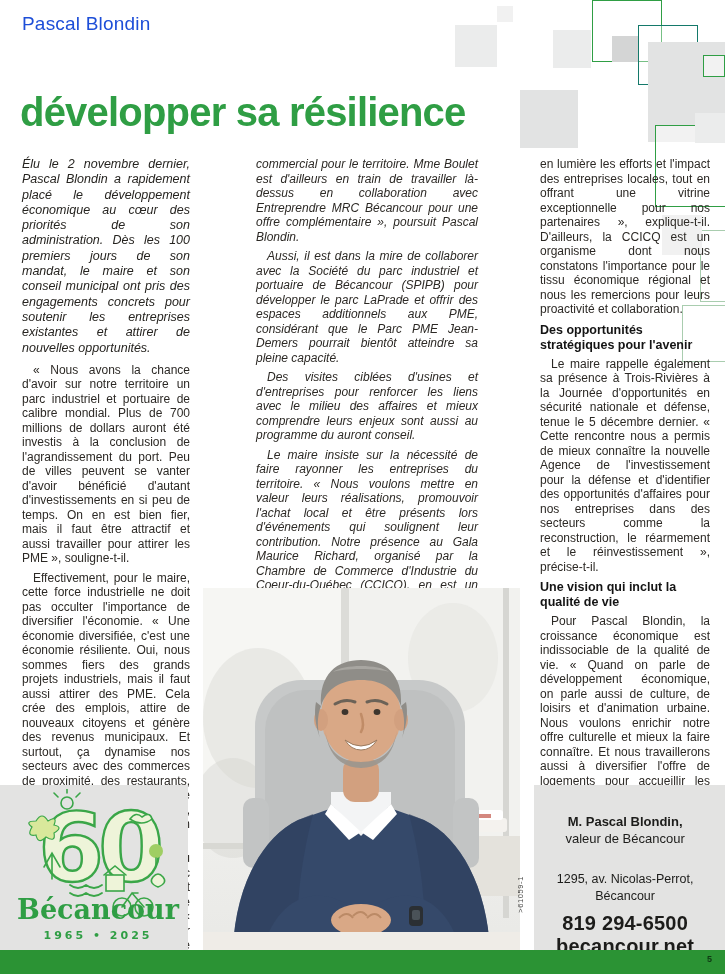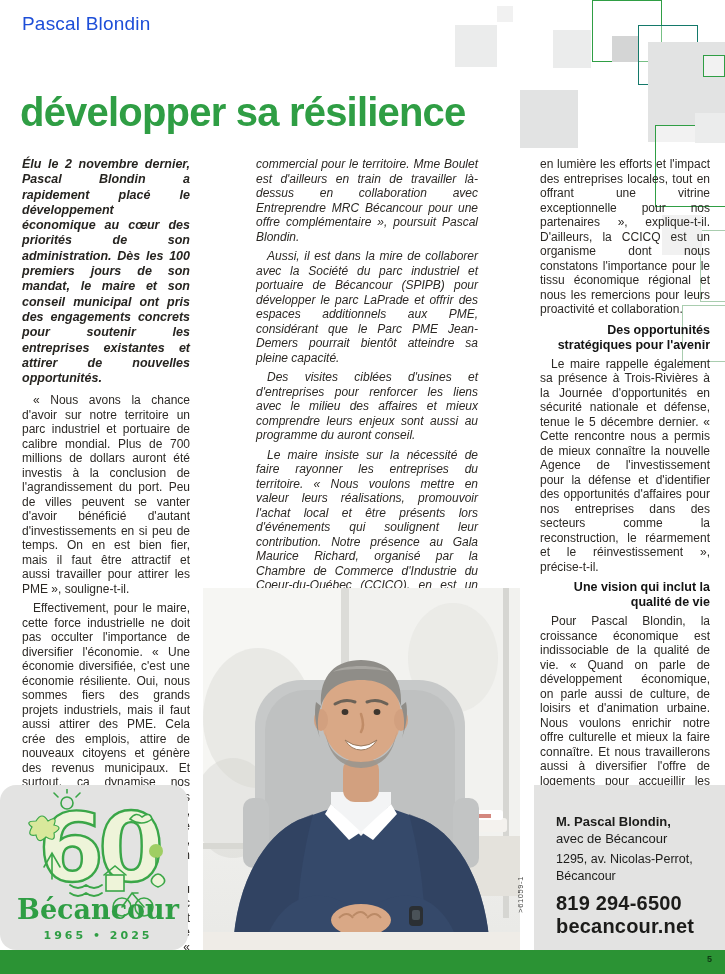--- a/index.html
+++ b/index.html
@@ -34,45 +34,45 @@
   .col1 { left:22px;  width:223px; }
   .col2 { left:256px; width:222px;font-style:italic; }
   .col3 { left:489px; width:221px; }
 
   .col p {
     margin:0 0 5px 0; font-size:12px; line-height:14.5px;
     text-align:justify; color:#2c2925;
   }
   .col p.indent { text-indent:11px; }
   .col p.intro {
-    font-weight:bold; font-style:italic;
+    font-weight:normal; font-style:italic;
     font-size:12.5px; line-height:15.3px; margin-bottom:7px; color:#262420;
   }
   .col h3 {
     margin:6px 0 4px 0; font-size:12.5px; line-height:15px;
-    font-weight:bold; color:#141414; text-align:right;
+    font-weight:bold; color:#141414; text-align:left;
   }
   .spacer-r { float:right; width:47px; height:380px; margin:417px 0 0 8px; }
   .spacer-l { float:left;  width:42px; height:380px; margin:432px 9px 0 0; }
 
   .photo {
     position:absolute; left:203px; top:588px; width:317px; height:362px;
     overflow:hidden; background:#f0f0ee;
   }
 
   .panel { position:absolute; top:785px; height:165px; background:#e3e3e2; }
-  .panel-left  { left:0; width:188px;border-radius:16px; }
+  .panel-left  { left:0; width:188px; }
   .panel-right { left:534px; width:191px; }
 
   .logo-wrap { position:absolute; left:10px; top:4px; }
 
-  .contact { position:absolute; left:22px; top:28px; color:#1c1c1a; }
+  .contact { position:absolute; left:22px; top:28px; color:#1c1c1a;text-align:center; }
   .contact-name  { font-size:13px; font-weight:bold; line-height:17px; }
   .contact-title { font-size:13px; line-height:17px; }
-  .contact-address { margin-top:4px; font-size:12.5px; line-height:17px; }
+  .contact-address { margin-top:24px; font-size:12.5px; line-height:17px; }
   .contact-phone { margin-top:7px; font-size:20px; font-weight:bold; letter-spacing:.2px; line-height:23px; }
   .contact-web   { font-size:20px; font-weight:bold; letter-spacing:.2px; line-height:23px; }
 
   .side-code {
     position:absolute; left:516px; top:876px;
     writing-mode:vertical-rl; transform:rotate(180deg);
     font-size:7.5px; color:#4a4a48; letter-spacing:.6px;
   }
 
   .bottom-bar {
@@ -238,21 +238,21 @@
         <g font-family="DejaVu Sans, sans-serif">
           <text x="88" y="150" text-anchor="middle" font-size="11" font-weight="bold" letter-spacing="3" fill="#2f9e44">1965 • 2025</text>
         </g>
       </svg>
     </div>
   </div>
 
   <div class="panel panel-right">
     <div class="contact">
       <div class="contact-name">M. Pascal Blondin,</div>
-      <div class="contact-title">avec de Bécancour</div>
+      <div class="contact-title">valeur de Bécancour</div>
       <div class="contact-address">
         <div>1295, av. Nicolas-Perrot,</div>
         <div>Bécancour</div>
       </div>
       <div class="contact-phone">819 294-6500</div>
       <div class="contact-web">becancour.net</div>
     </div>
   </div>
 
   <div class="side-code">&gt;61059-1</div>

